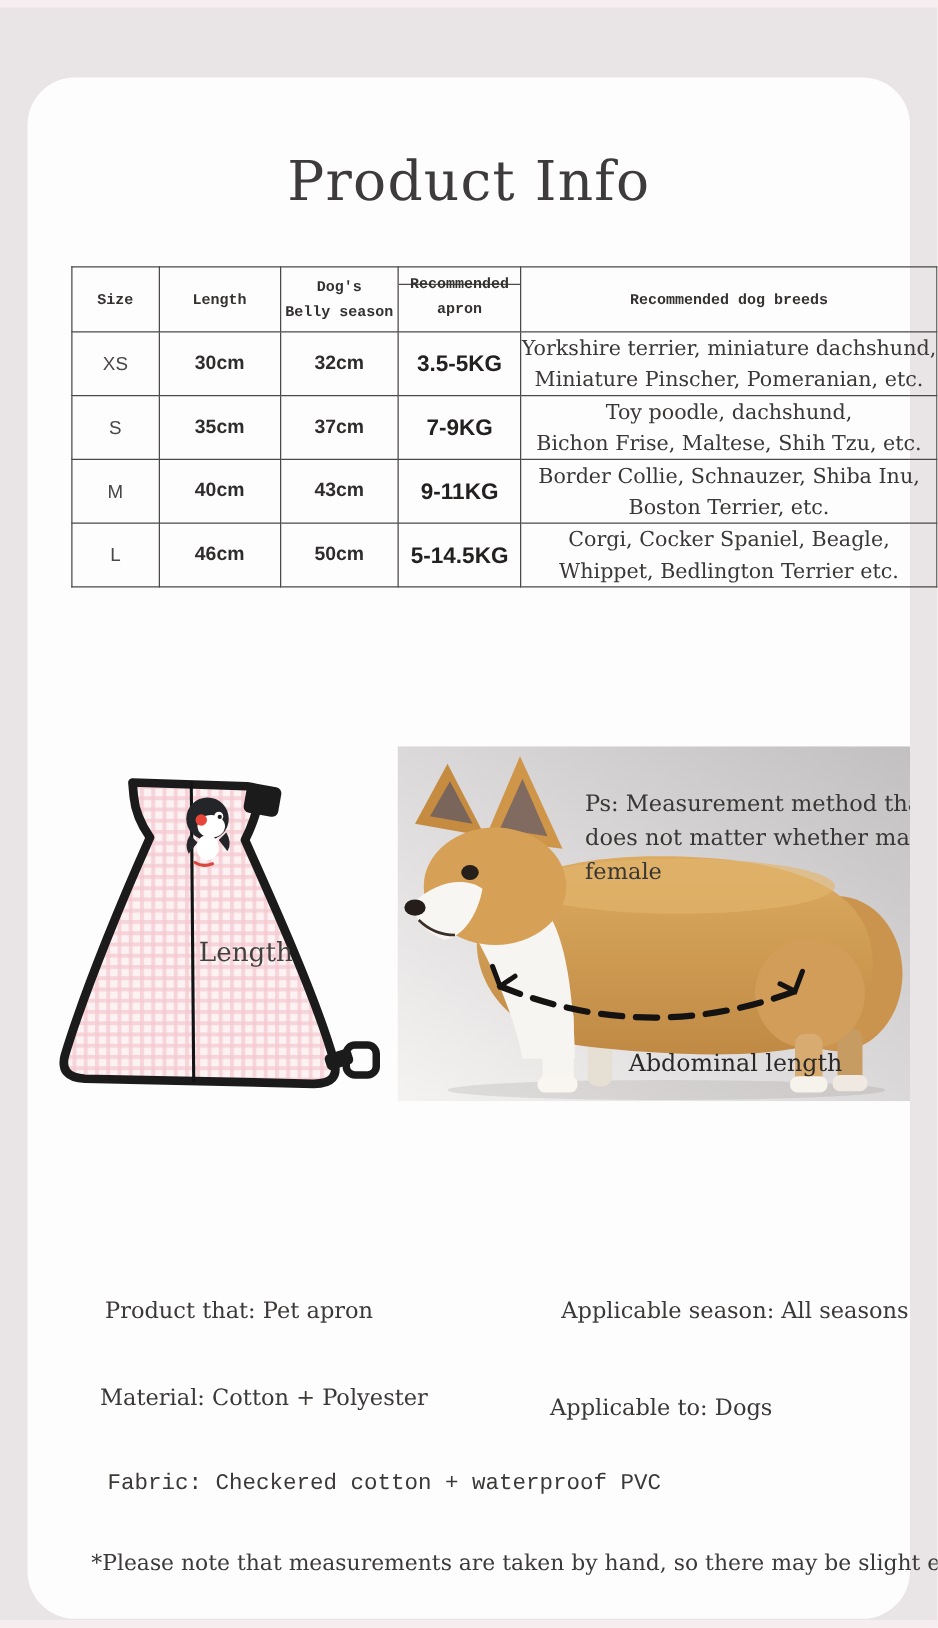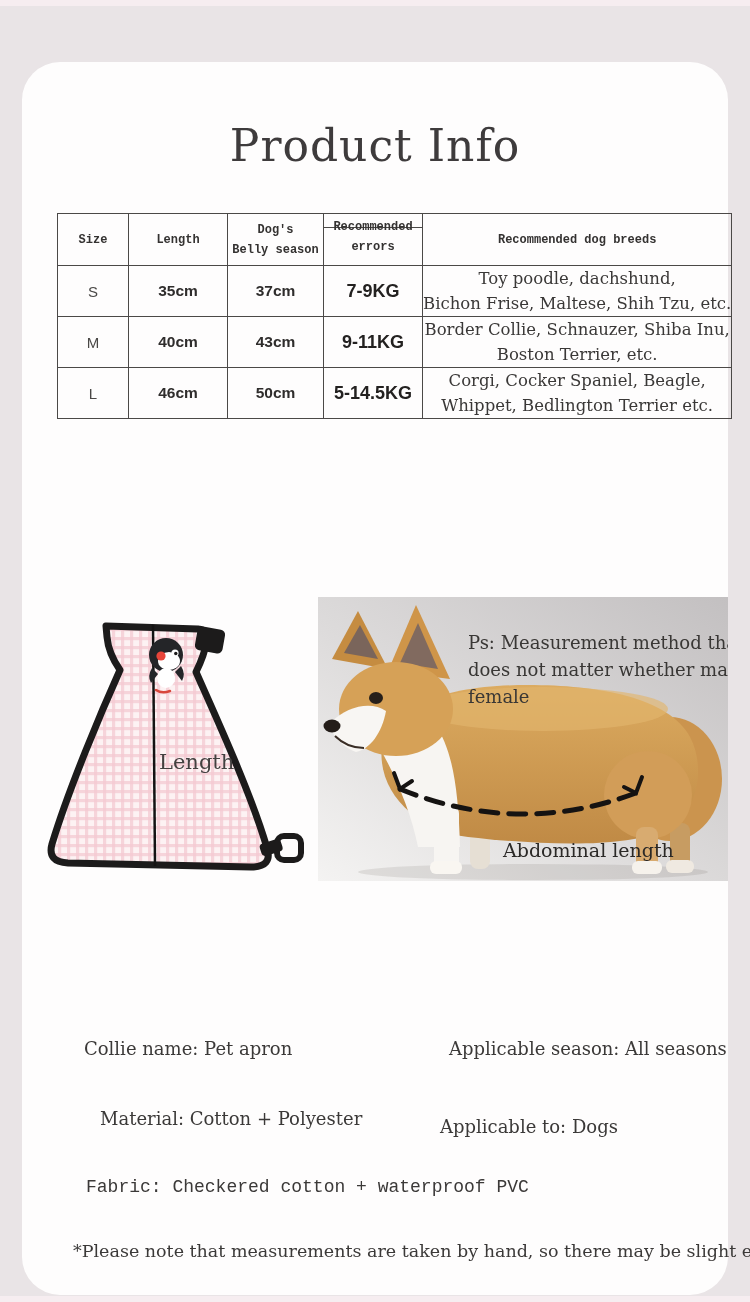--- a/index.html
+++ b/index.html
@@ -76,24 +76,34 @@
       <tr class="hdr-row">
     <th class="hdr">Size</th>
     <th class="hdr">Length</th>
     <th class="hdr">
       <span class="sub">Dog's</span>
       <span class="sub">Belly season</span>
     </th>
     <th class="hdr th-weight">
       <div class="stack">
         <span class="sub">Recommended</span>
-        <span class="sub">errors</span>
+        <span class="sub">apron</span>
       </div>
     </th>
     <th class="hdr">Recommended dog breeds</th>
+  </tr>
+  <tr class="data-row">
+    <td class="cell-size">XS</td>
+    <td class="cell-cm">30cm</td>
+    <td class="cell-cm">32cm</td>
+    <td class="cell-kg">3.5-5KG</td>
+    <td class="cell-breeds">
+      <span class="bl">Yorkshire terrier, miniature dachshund,</span>
+      <span class="bl">Miniature Pinscher, Pomeranian, etc.</span>
+    </td>
   </tr>
   <tr class="data-row">
     <td class="cell-size">S</td>
     <td class="cell-cm">35cm</td>
     <td class="cell-cm">37cm</td>
     <td class="cell-kg">7-9KG</td>
     <td class="cell-breeds">
       <span class="bl">Toy poodle, dachshund,</span>
       <span class="bl">Bichon Frise, Maltese, Shih Tzu, etc.</span>
     </td>
@@ -207,18 +217,18 @@
     <path d="M76,176 L82,192 L94,184" fill="none" stroke="#151312" stroke-width="4" stroke-linecap="round"></path>
     <path d="M324,180 L318,196 L306,190" fill="none" stroke="#151312" stroke-width="4" stroke-linecap="round"></path>
   </g>
 
   <text class="svg-label" x="150" y="52" font-size="18" fill="#393735">Ps: Measurement method that</text>
   <text class="svg-label" x="150" y="79" font-size="18" fill="#393735">does not matter whether male or</text>
   <text class="svg-label" x="150" y="106" font-size="18" fill="#393735">female</text>
   <text class="svg-label" x="185" y="260" font-size="19" fill="#2b2927">Abdominal length</text>
 </svg>
 
-<div class="detail-text" style="left:84px;top:1038px;">Collie name: Pet apron</div>
+<div class="detail-text" style="left:84px;top:1038px;">Product that: Pet apron</div>
 <div class="detail-text" style="left:449px;top:1038px;text-align:right;">Applicable season: All seasons</div>
-<div class="detail-text" style="left:100px;top:1108px;">Material: Cotton + Polyester</div>
+<div class="detail-text" style="left:80px;top:1108px;">Material: Cotton + Polyester</div>
 <div class="detail-text" style="left:440px;top:1116px;">Applicable to: Dogs</div>
 <div class="detail-text" style="left:86px;top:1177px;font-family:Liberation Mono, monospace;">Fabric: Checkered cotton + waterproof PVC</div>
 <div class="note-text" style="left:73px;top:1241px;">*Please note that measurements are taken by hand, so there may be slight errors.</div>
 
 </body></html>

